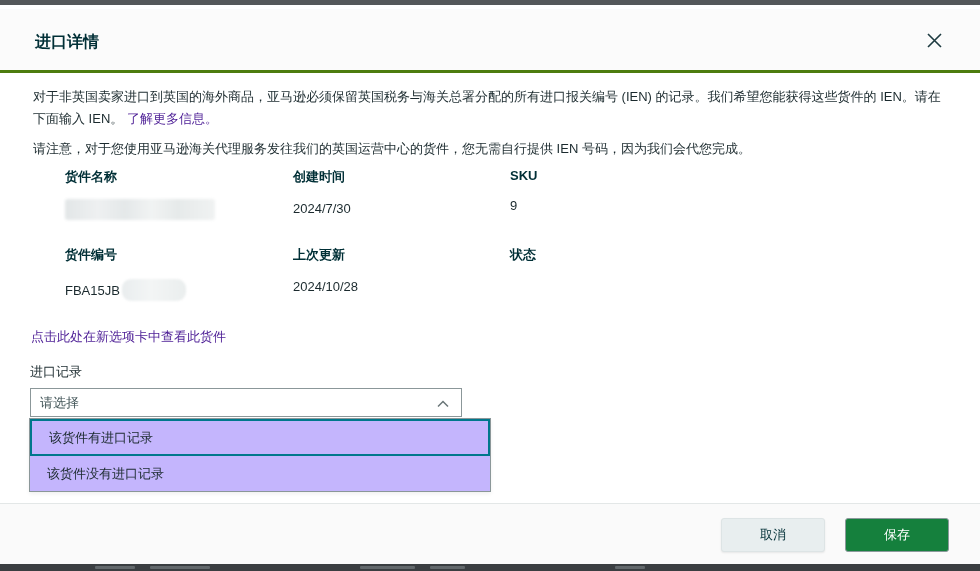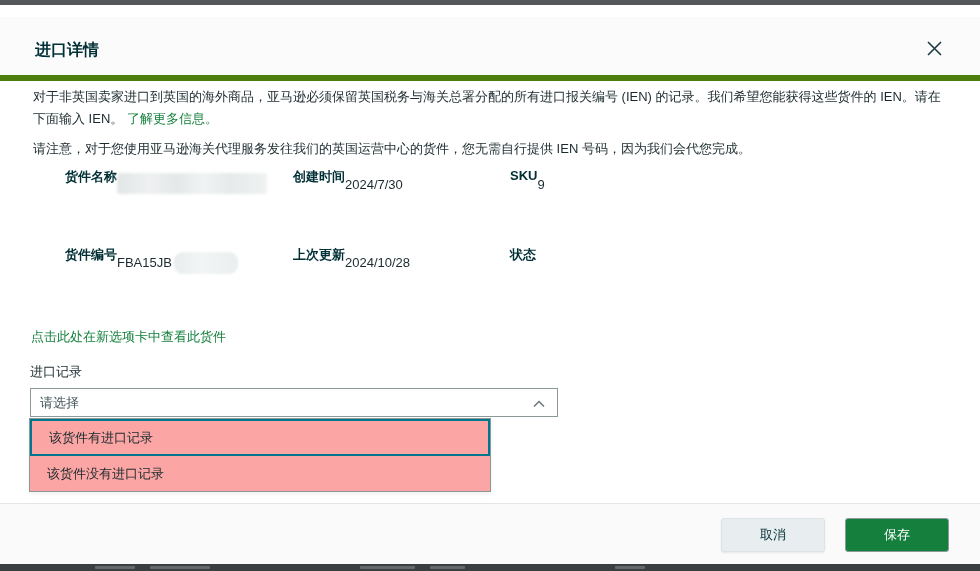--- a/index.html
+++ b/index.html
@@ -6,72 +6,72 @@
   html,body { background:#ffffff; }
   .screen {
     position:relative; width:980px; height:571px; overflow:hidden;
     background:#ffffff; font-family:"Liberation Sans","DejaVu Sans",sans-serif;
     color:#16282b;
   }
   
   .top-strip { position:absolute; top:0; left:0; width:100%; height:5px; background:#54585a; }
   
   .modal-header {
-    position:absolute; top:17px; left:0; width:100%; height:64px;
-    background:#fbfbfb; border-bottom:6px solid #4d7c0f;
+    position:absolute; top:9px; left:0; width:100%; height:64px;
+    background:#fbfbfb; border-bottom:3px solid #4d7c0f;
   }
   .modal-title {
     position:absolute; left:35px; top:23px; font-size:16px; font-weight:bold; color:#002f36;
   }
   .close-btn {
     position:absolute; right:33px; top:20px; width:26px; height:26px;
     display:flex; align-items:center; justify-content:center; cursor:pointer;
     background:transparent; border:none;
   }
   
   .para { position:absolute; left:33px; width:914px; font-size:13px; line-height:22px; color:#1b2a2e; }
   .para-intro { top:86px; }
   .para-note  { top:138px; }
-  a.link { color:#15803d; text-decoration:none; cursor:pointer; }
+  a.link { color:#4c1d95; text-decoration:none; cursor:pointer; }
   
   .field-row {
     position:absolute; left:65px; width:880px;
     display:grid; grid-template-columns:228px 217px 229px 1fr;
   }
   .field-row.row-1 { top:168px; }
   .field-row.row-2 { top:246px; }
-  .field { display:flex; }
+  .field { display:flex; flex-direction:column; }
   .field-label { font-size:13px; font-weight:bold; color:#002f36; margin-bottom:15px; }
   .field-value { font-size:13px; color:#1b2a2e; display:flex; align-items:center; }
   .redacted-block {
     display:inline-block; height:21px; border-radius:3px;
     background:linear-gradient(90deg,#e2e6e7 0%,#eef0f1 22%,#e4e8e9 40%,#f1f3f3 58%,#e6eaea 75%,#f0f2f2 100%);
     filter:blur(1.5px);
   }
   .redacted-name { width:150px; margin-top:-2px; }
   .redacted-suffix { width:64px; height:22px; margin-left:2px; border-radius:9px;
     background:linear-gradient(90deg,#e9edee 0%,#f3f5f5 45%,#eaeeee 100%); filter:blur(1.3px); }
   
   .shipment-link { position:absolute; left:31px; top:328px; font-size:13px; }
   
   .import-label { position:absolute; left:30px; top:363px; font-size:13px; color:#1b2a2e; }
   .select-box {
-    position:absolute; left:30px; top:388px; width:528px; height:29px;
+    position:absolute; left:30px; top:388px; width:432px; height:29px;
     background:#ffffff; border:1px solid #8b9799;
     display:flex; align-items:center; padding:0 12px 0 9px; cursor:pointer;
   }
   .select-placeholder { font-size:13px; color:#405356; flex:1; }
   .option-list {
     position:absolute; left:29px; top:418px; width:462px;
     background:#ffffff; border:1px solid #8b9799;
     box-shadow:0 2px 4px rgba(0,0,0,0.06);
   }
   .option {
     height:35px; display:flex; align-items:center; padding-left:17px;
-    font-size:13px; color:#1b2a2e; background:#fca5a5; cursor:pointer;
+    font-size:13px; color:#1b2a2e; background:#c4b5fd; cursor:pointer;
   }
   .option.focused { border:2px solid #00778c; height:37px; }
   
   .modal-footer {
     position:absolute; left:0; top:503px; width:100%; height:62px;
     background:#fafafa; border-top:1px solid #e3e7e7;
     display:flex; align-items:center; justify-content:flex-end; gap:20px; padding-right:31px;
   }
   .btn {
     min-width:104px; height:34px; border-radius:3px; font-size:13px;

